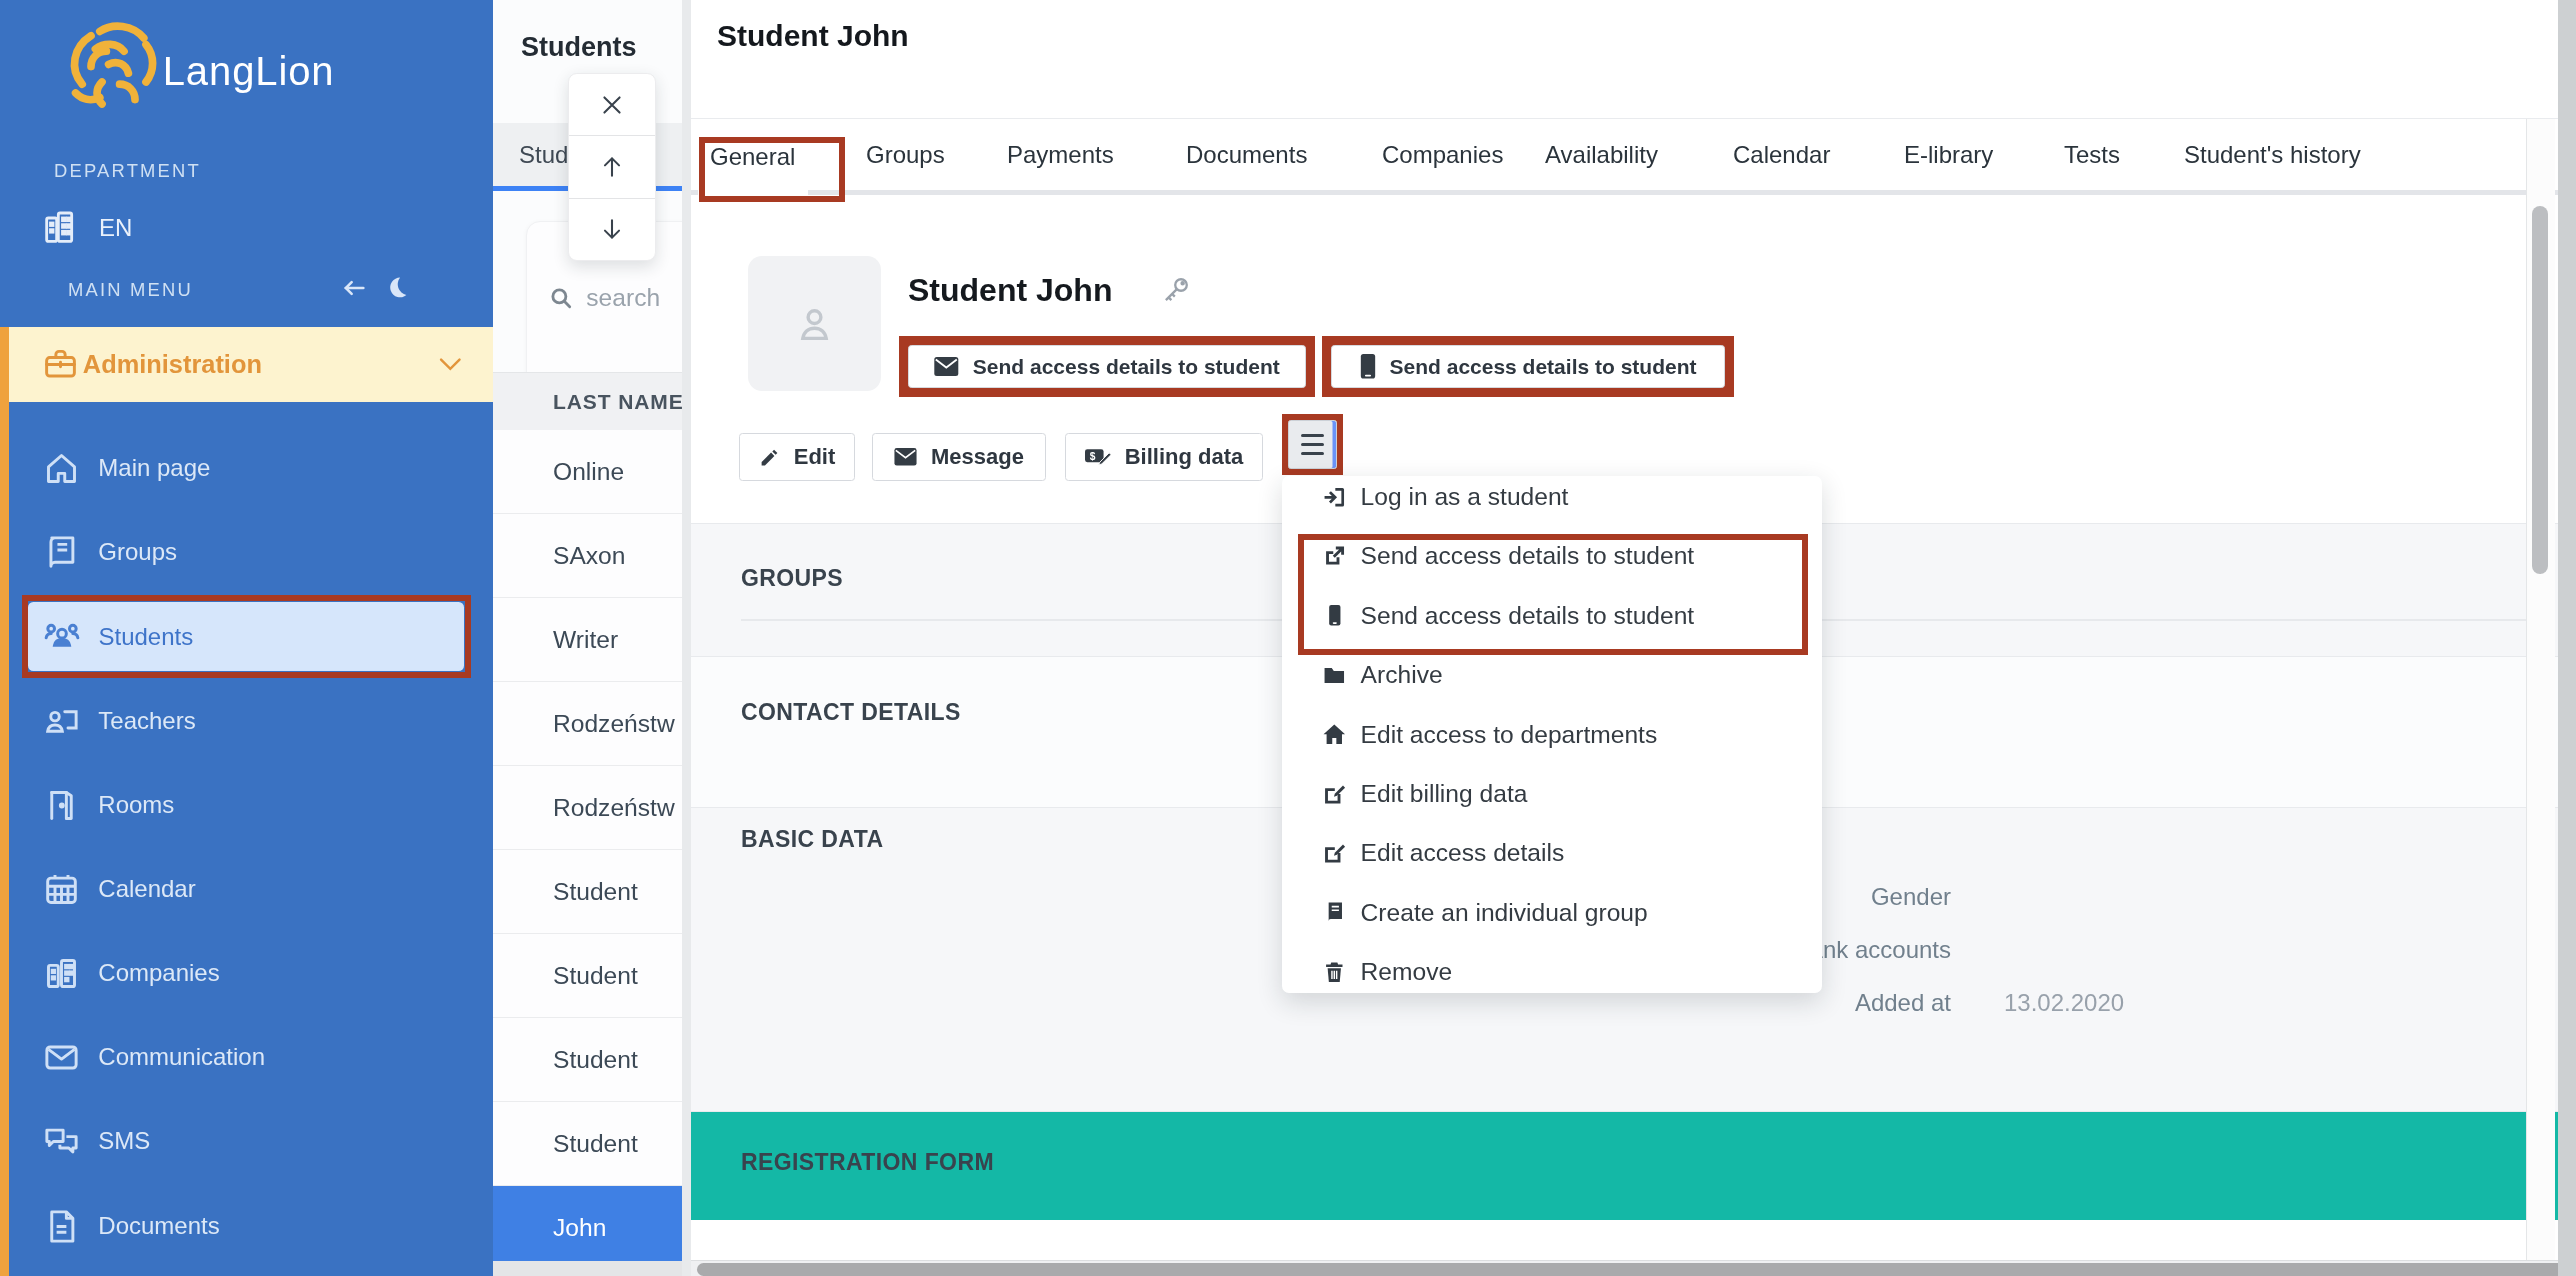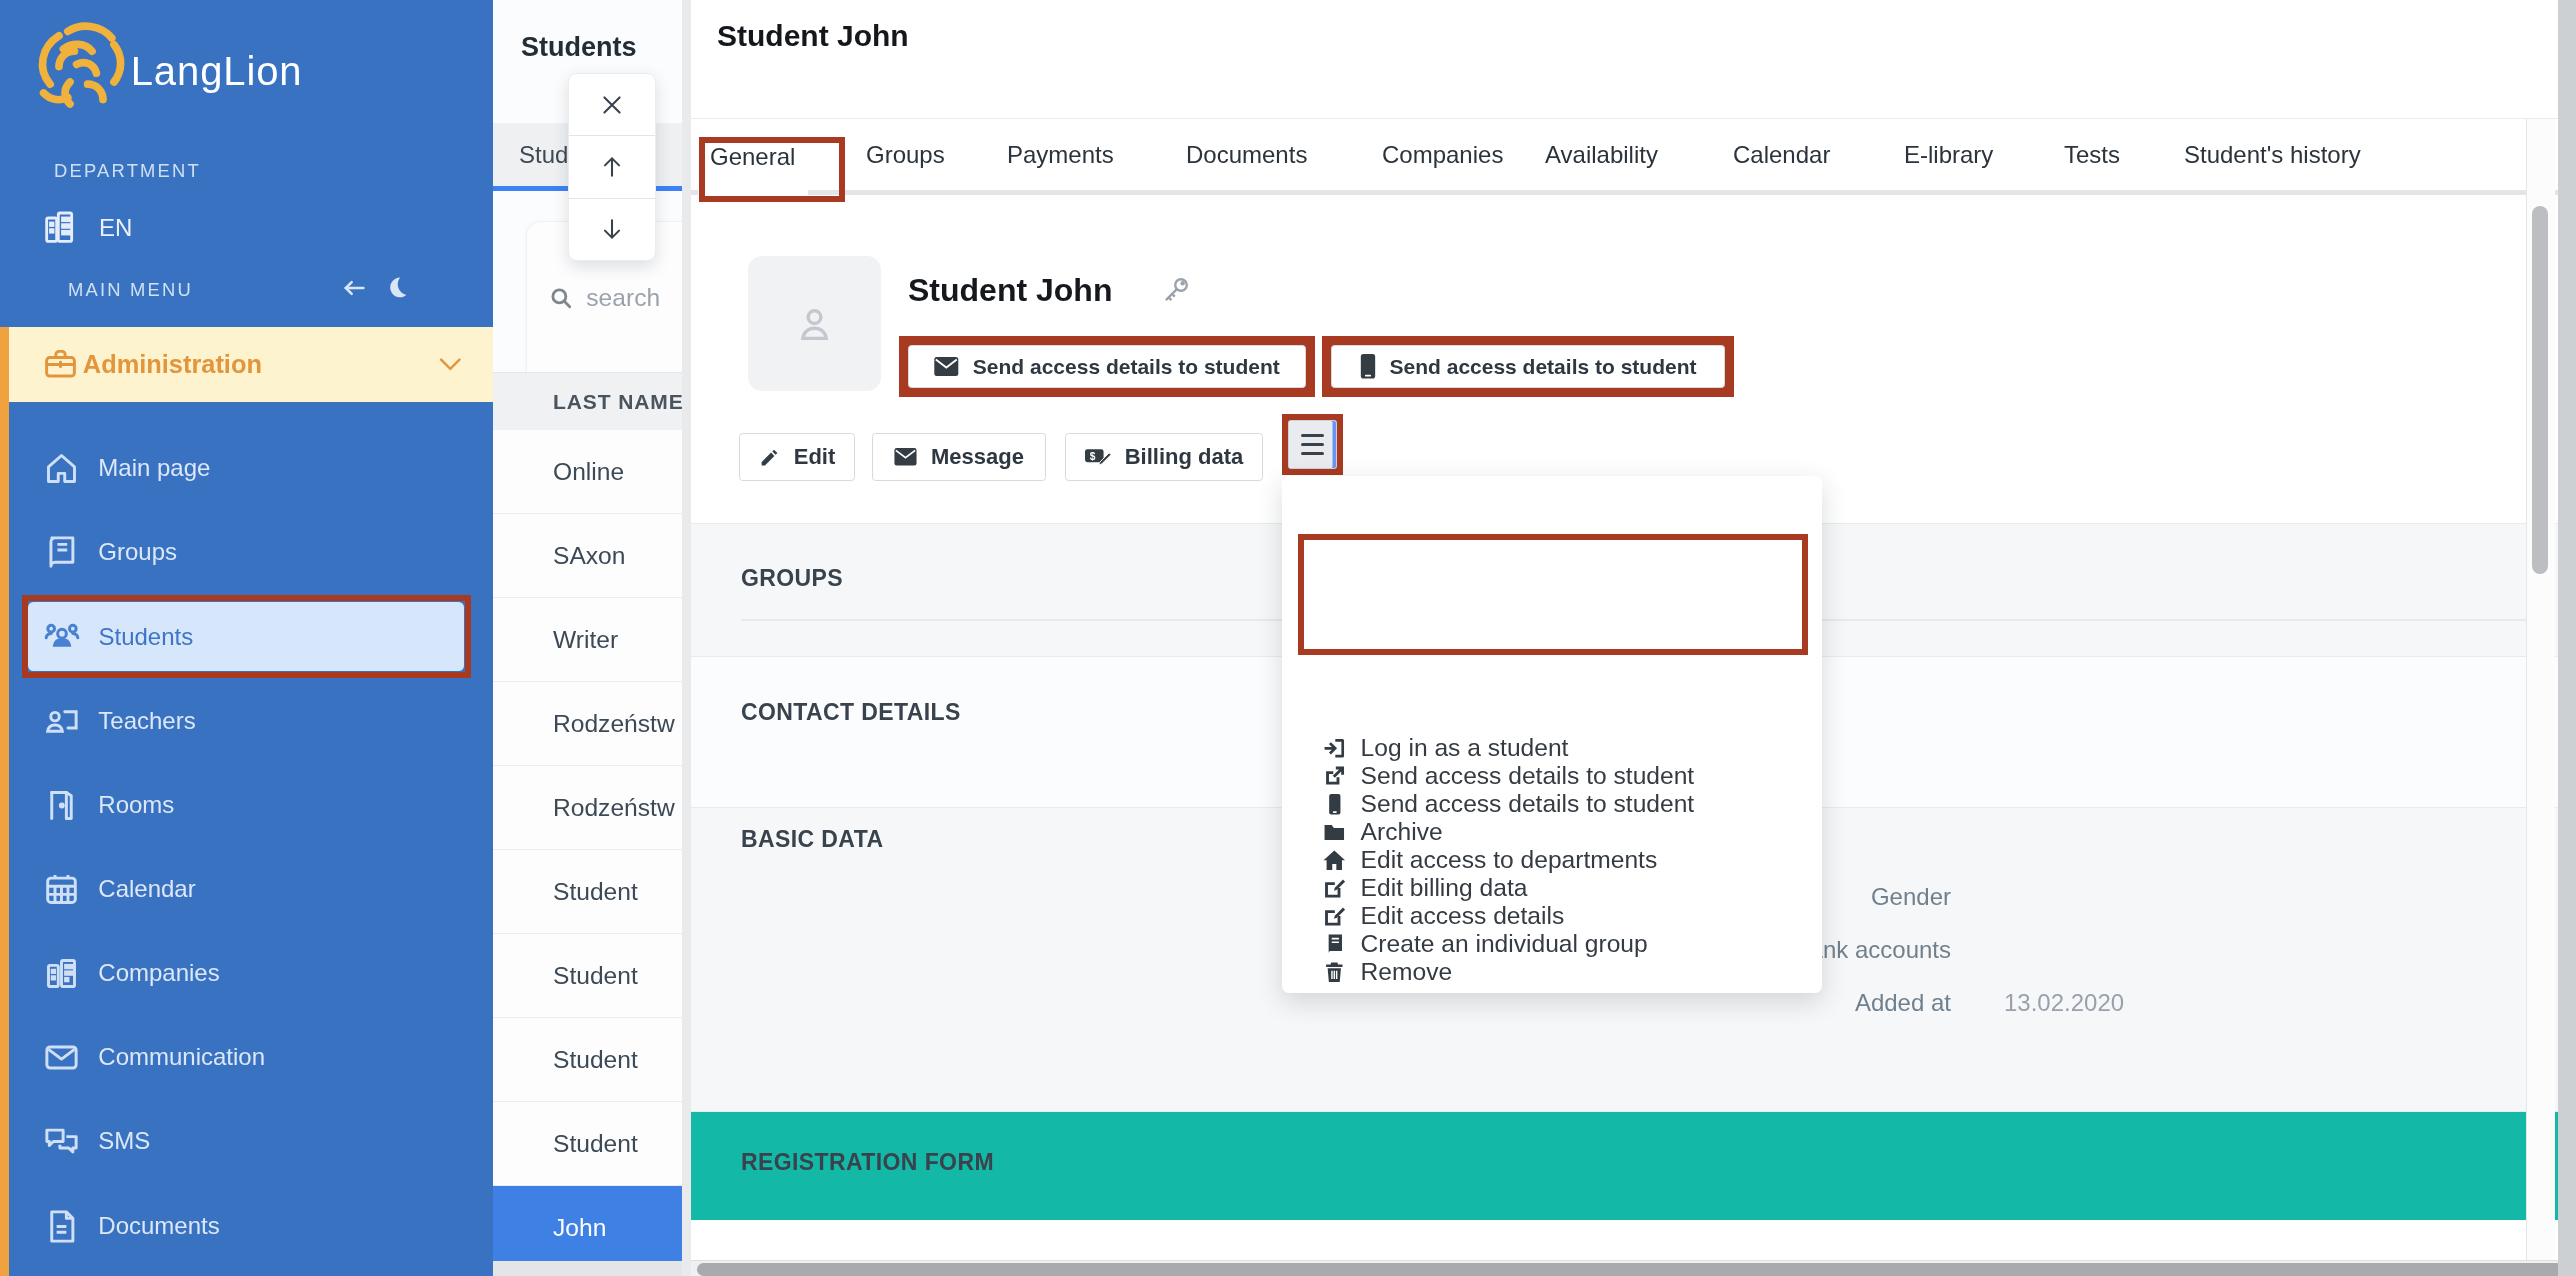--- a/index.html
+++ b/index.html
@@ -3,21 +3,21 @@
 <meta charset="utf-8">
 <style>
   html,body{margin:0;padding:0;background:#fff;}
   #root{position:relative;width:2576px;height:1277px;overflow:hidden;
         font-family:"Liberation Sans",sans-serif;color:#2e3840;}
   .abs{position:absolute;}
   svg{display:block;}
 
   
   .sidebar{left:0;top:0;width:493px;height:1277px;background:#3a72c2;}
-  .logo-wrap{left:26px;top:5.3px;width:421px;height:132px;display:flex;align-items:center;text-align:right;}
+  .logo-wrap{left:58px;top:5.3px;width:421px;height:132px;display:flex;align-items:center;text-align:right;}
   .logo-text{color:#fff;font-size:40px;font-weight:500;letter-spacing:0.9px;margin-left:-5.3px;}
   .side-label{color:#cfe0f3;font-size:18.4px;letter-spacing:2.2px;font-weight:500;}
   .dept-label{left:54px;top:160px;}
   .mainmenu-label{left:68px;top:279px;}
   .en-row{left:40px;top:207px;display:flex;align-items:center;gap:19px;color:#eaf1fb;font-size:24px;font-weight:500;}
   .collapse-icons{left:340px;top:274px;display:flex;gap:14px;color:#d9e6f8;}
   .admin-row{left:8.8px;top:327px;width:484px;height:75px;background:#fdf3cf;display:flex;align-items:center;}
   .admin-row .lbl{color:#e2953b;font-size:25.4px;font-weight:700;margin-left:4px;}
   .admin-stripe{left:0;top:327px;width:8.8px;height:950px;background:#efa23d;}
   .side-item{left:8.8px;width:484px;height:84px;display:flex;align-items:center;color:#dce8f7;font-size:24px;font-weight:500;}
@@ -83,21 +83,21 @@
   
   .band{left:691px;width:1885px;box-sizing:border-box;border-top:0.9px solid #e8eaed;}
   .sec-head{font-size:23px;font-weight:700;color:#39434d;letter-spacing:0.4px;}
   .sec-rule{left:741px;width:1789px;height:1.8px;background:#e7e9ec;}
   .basic-label{width:471px;text-align:right;font-size:24px;color:#71808d;position:absolute;left:789px;white-space:nowrap;}
   .basic-value{position:absolute;left:1313px;font-size:24px;color:#98a1ab;white-space:nowrap;}
 
   
   .dropdown{left:1282px;top:476px;width:540px;height:517px;background:#fff;border-radius:7px;
             box-shadow:0 8.8px 26px rgba(25,35,45,.16);z-index:40;display:flex;flex-direction:column;
-            justify-content:flex-end;padding:7px 0;box-sizing:border-box;}
+            justify-content:space-between;padding:7px 0;box-sizing:border-box;}
   .mitem{display:flex;align-items:center;gap:14px;padding-left:40px;font-size:24.6px;color:#343b42;white-space:nowrap;}
   .mitem .mi{width:24.6px;height:24.6px;color:#333b43;flex:0 0 auto;}
 
   
   .h-track{left:691px;top:1260px;width:1885px;height:16.7px;background:#eff0f2;border-top:0.9px solid #dcdee0;}
   .h-thumb{left:697px;top:1263px;width:1879px;height:13px;background:#a9aaac;border-radius:7px 0 0 7px;}
   .v-line{left:2526px;top:119px;width:0.9px;height:1141px;background:#e4e6e8;}
   .v-track{left:2527px;top:119px;width:28px;height:1141px;background:#fcfcfc;}
   .v-thumb{left:2532px;top:206px;width:16px;height:368px;background:#bcbec1;border-radius:8px;}
   .right-strip{left:2558px;top:0;width:17.5px;height:1277px;background:#cdd0d2;}

